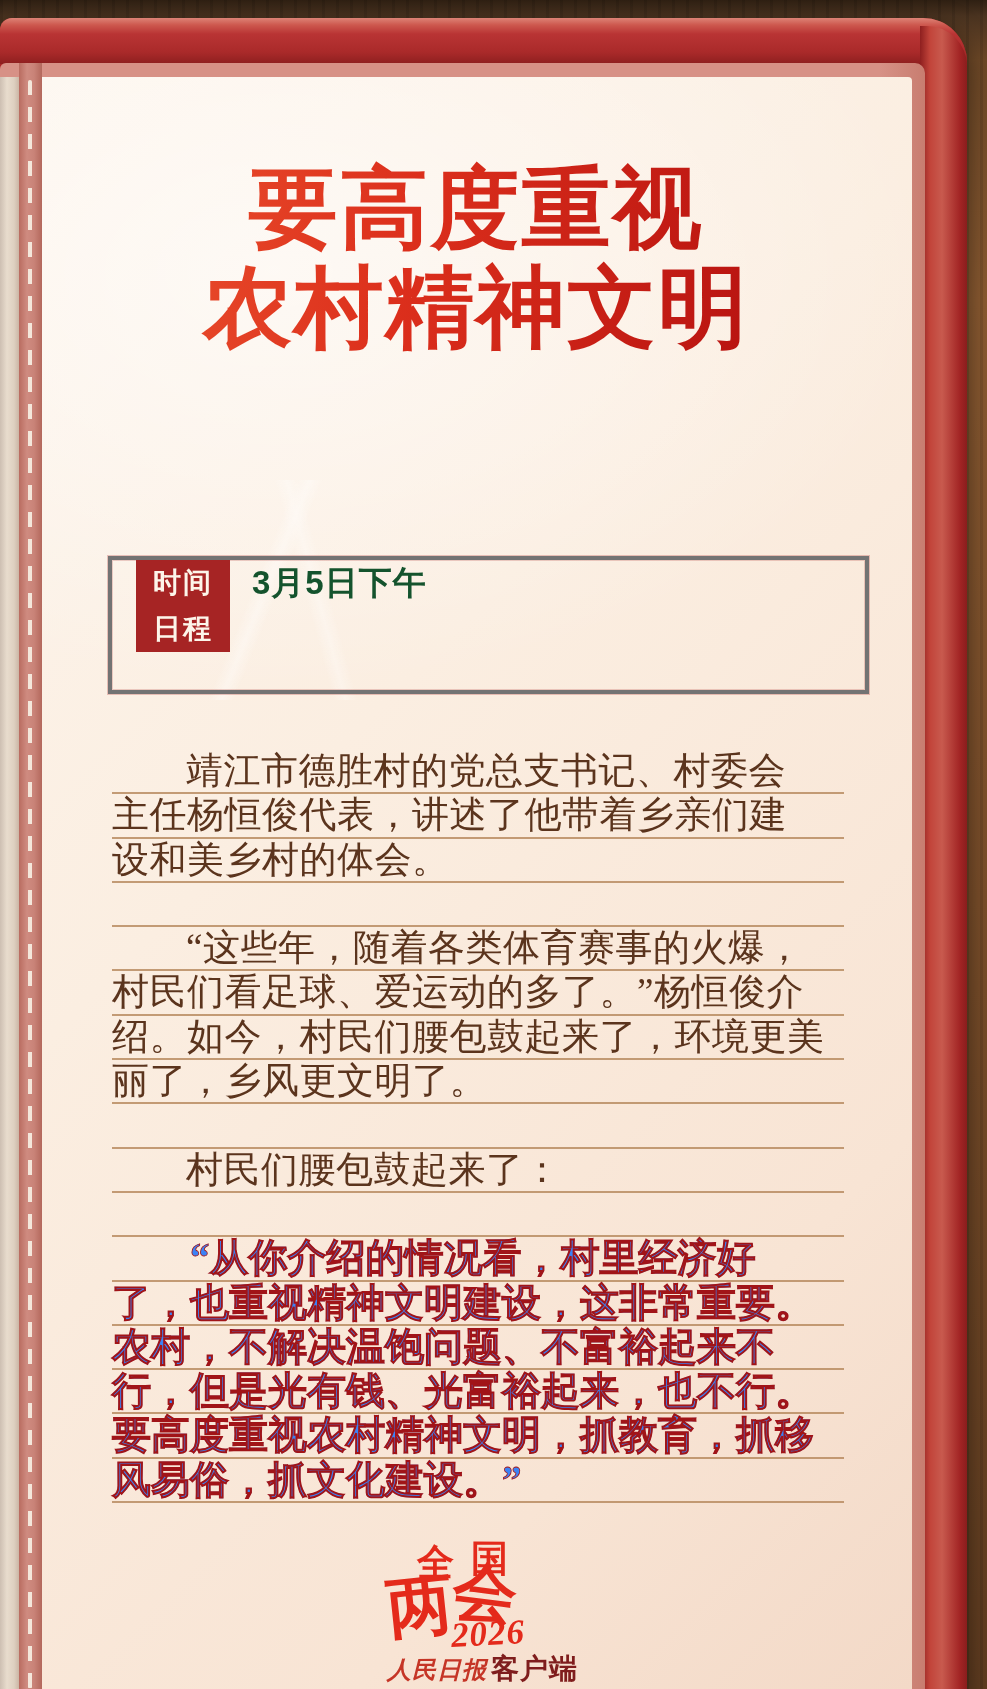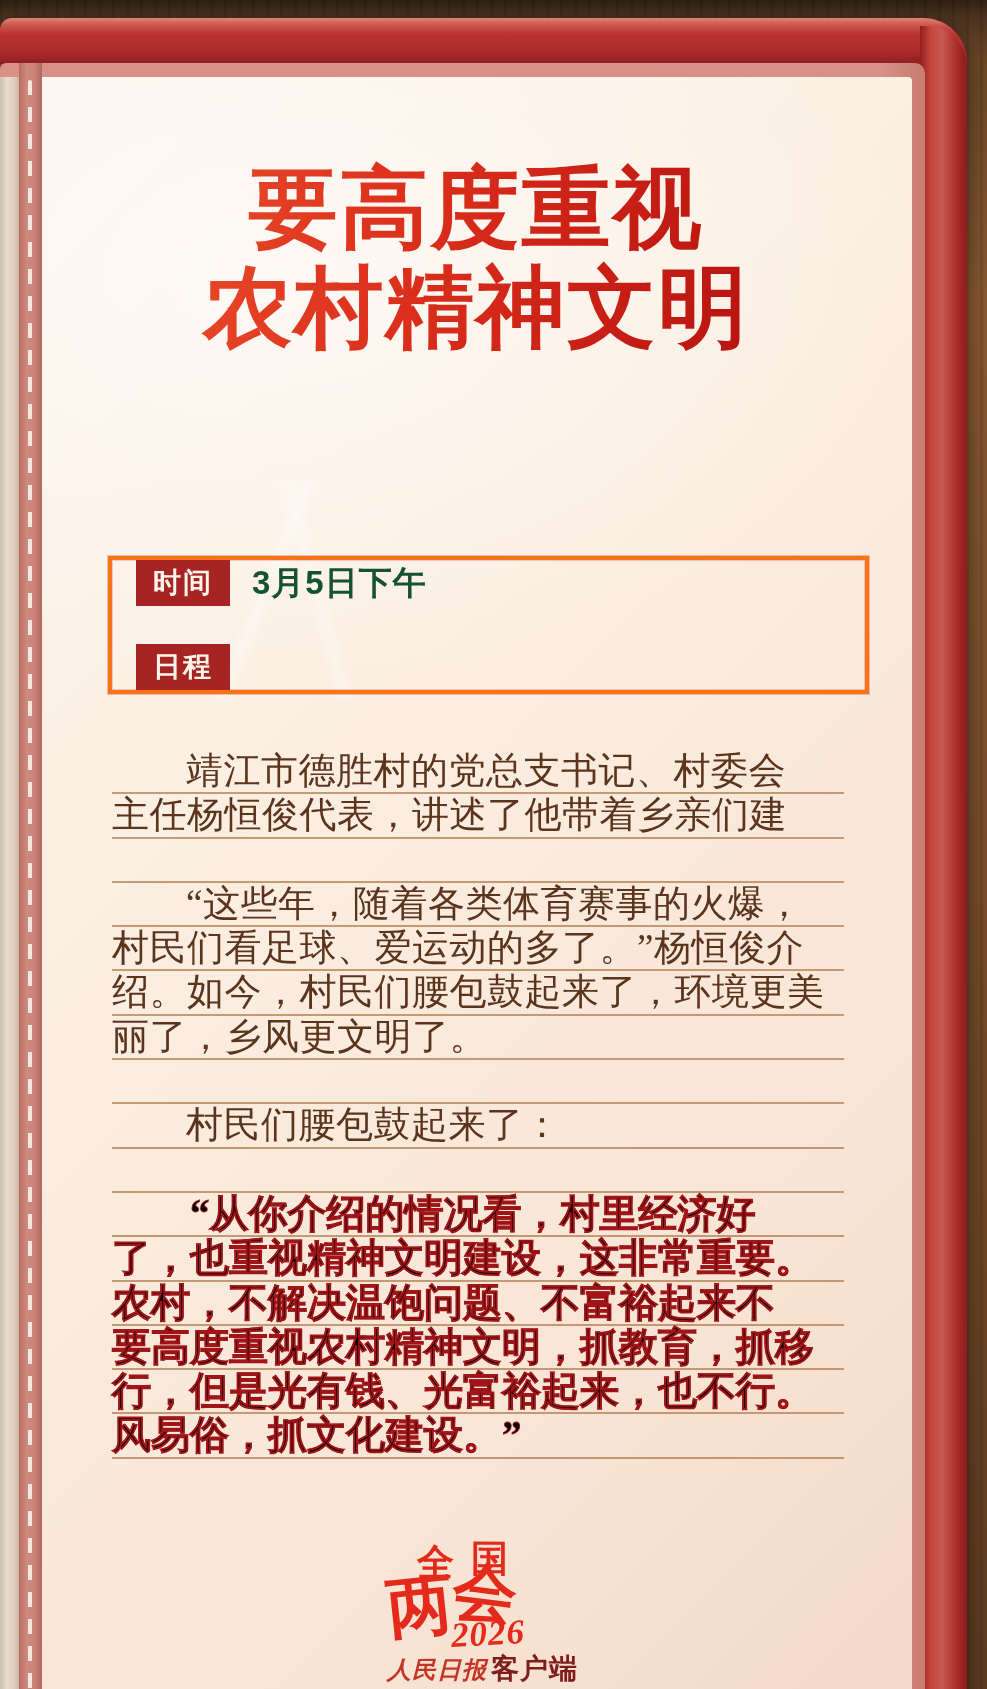--- a/index.html
+++ b/index.html
@@ -64,23 +64,23 @@
   .title{
     left:40px;top:160px;width:872px;text-align:center;
     font-weight:900;font-size:89px;line-height:99px;letter-spacing:2px;
     background:linear-gradient(100deg,#ef5b33 0%,#dc2f1c 42%,#ad0b0d 95%);
     -webkit-background-clip:text;background-clip:text;color:transparent;
     text-shadow:none;
   }
   
   .info-box{
     left:108px;top:556px;width:729px;height:130px;
-    border:4px solid #f97316;
+    border:4px solid #737373;
     box-shadow:0 0 0 1px rgba(166,36,36,.25), inset 0 0 0 1px rgba(166,36,36,.2);
-    display:flex;flex-direction:column;justify-content:space-between;gap:17px;
+    display:flex;flex-direction:column;justify-content:flex-start;
     padding-left:24px;
   }
   .info-row{display:flex;align-items:center;gap:22px;}
   .badge{
     background:#a62424;color:#fdf5ea;font-weight:700;
     font-size:28px;line-height:28px;padding:9px 17px;letter-spacing:2px;
     font-family:"Liberation Sans","DejaVu Sans",sans-serif;
   }
   .info-val{
     color:#14532d;font-weight:700;font-size:33px;letter-spacing:1px;
@@ -88,21 +88,21 @@
   }
   
   .rows{left:112px;top:750px;width:732px;}
   .row{
     height:44.3px;box-sizing:border-box;border-bottom:2px solid rgba(185,140,98,.85);
     display:block;white-space:nowrap;overflow:visible;
     padding-bottom:1px;line-height:41px;
   }
   .row span{display:inline-block;vertical-align:bottom;}
   .t-body{color:#5b341d;font-size:37px;font-weight:500;letter-spacing:.5px;}
-  .t-quote{color:#000000;font-size:39px;font-weight:900;letter-spacing:0;
+  .t-quote{color:#3b82f6;font-size:39px;font-weight:900;letter-spacing:0;
            -webkit-text-stroke:.8px #a11418;}
   .ind{text-indent:2em;}
   
   .logo{left:0;top:1538px;width:952px;height:140px;display:flex;justify-content:center;}
   .logo-box{position:relative;width:178px;height:130px;}
   .logo-box span{position:absolute;color:#e42a1b;font-weight:900;}
   .lg-quan{left:30px;top:0;font-size:37px;}
   .lg-guo{left:84px;top:-4px;font-size:37px;}
   .lg-liang{left:0;top:24px;font-size:66px;transform:rotate(-6deg);}
   .lg-hui{left:66px;top:12px;font-size:64px;transform:rotate(7deg);}
@@ -136,33 +136,34 @@
       <span class="info-val">3月5日下午</span>
     </div>
     <div class="info-row">
       <span class="badge">日程</span>
     </div>
   </div>
 
 <div class="layer rows">
     <div class="row"><span class="t-body ind">靖江市德胜村的党总支书记、村委会</span></div>
     <div class="row"><span class="t-body">主任杨恒俊代表，讲述了他带着乡亲们建</span></div>
+    <div class="row"><span class="t-body">设和美乡村的体会。</span></div>
     <div class="row"></div>
     <div class="row"><span class="t-body ind">“这些年，随着各类体育赛事的火爆，</span></div>
     <div class="row"><span class="t-body">村民们看足球、爱运动的多了。”杨恒俊介</span></div>
     <div class="row"><span class="t-body">绍。如今，村民们腰包鼓起来了，环境更美</span></div>
     <div class="row"><span class="t-body">丽了，乡风更文明了。</span></div>
     <div class="row"></div>
     <div class="row"><span class="t-body ind">村民们腰包鼓起来了：</span></div>
     <div class="row"></div>
     <div class="row"><span class="t-quote ind">“从你介绍的情况看，村里经济好</span></div>
     <div class="row"><span class="t-quote">了，也重视精神文明建设，这非常重要。</span></div>
     <div class="row"><span class="t-quote">农村，不解决温饱问题、不富裕起来不</span></div>
+    <div class="row"><span class="t-quote">行，但是光有钱、光富裕起来，也不行。</span></div>
     <div class="row"><span class="t-quote">要高度重视农村精神文明，抓教育，抓移</span></div>
-    <div class="row"><span class="t-quote">行，但是光有钱、光富裕起来，也不行。</span></div>
     <div class="row"><span class="t-quote">风易俗，抓文化建设。”</span></div>
   </div>
 
 <div class="layer logo">
   <div class="logo-box">
     <span class="lg-quan">全</span>
     <span class="lg-guo">国</span>
     <span class="lg-liang">两</span>
     <span class="lg-hui">会</span>
     <span class="lg-year">2026</span>

